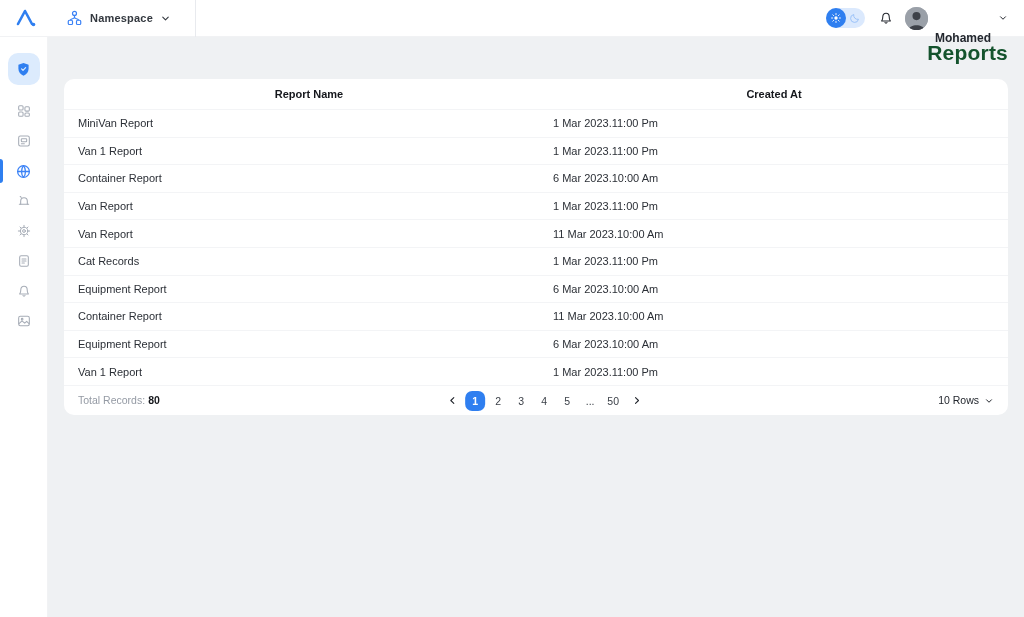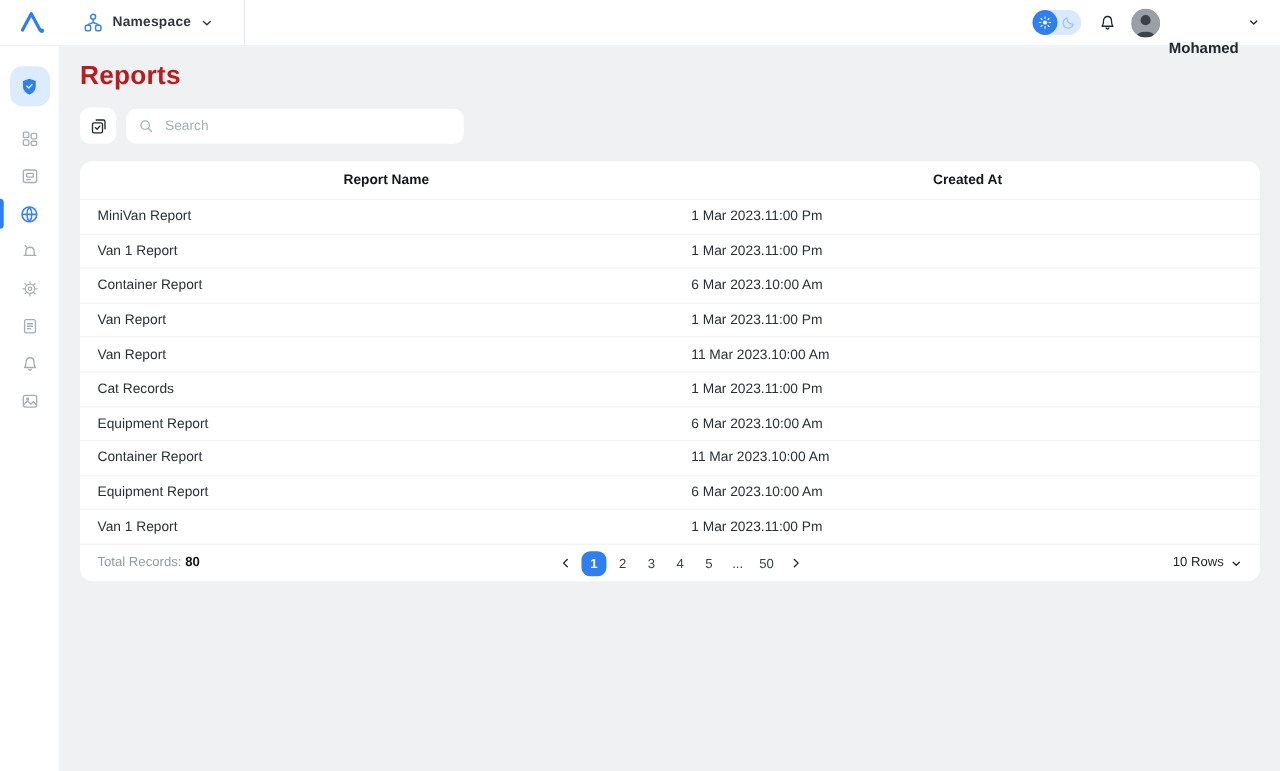--- a/index.html
+++ b/index.html
@@ -53,21 +53,21 @@
   .tile-bg {
     width:32px; height:32px; background:#dcebfd; border-radius:10px;
     display:flex; align-items:center; justify-content:center;
   }
   .indicator {
     position:absolute; left:0; top:3px; width:3px; height:24px;
     background:#2f7ff0; border-radius:0 4px 4px 0;
   }
 
   .content { flex:1; padding:0 16px; }
-  .page-title { font-size:21px; font-weight:700; color:#b91c1c; margin-top:12px; letter-spacing:.2px; }
+  .page-title { font-size:21px; font-weight:700; color:#14532d; margin-top:4px; letter-spacing:.2px;text-align:right; }
 
   .toolbar { display:flex; align-items:center; gap:8px; margin-top:13px; }
   .icon-btn {
     width:29px; height:29px; background:#fff; border:none; border-radius:8px;
     display:flex; align-items:center; justify-content:center; cursor:pointer;
   }
   .search-wrap { position:relative; }
   .search-input {
     width:270px; height:28px; background:#fff; border:none; border-radius:8px;
     padding:0 10px 0 31px; font-size:11px; color:#33383f; outline:none;
@@ -264,41 +264,20 @@
           <path d="M4.5 16 L9 11.8 L13 15.3 L16 12.6 L19.5 16"></path>
           <circle cx="9.2" cy="9.3" r="1.2"></circle>
         </g>
       </svg>
     </div>
   </nav>
 
   <main class="content">
     <h1 class="page-title">Reports</h1>
 
-    <div class="toolbar">
-      <button class="icon-btn">
-        <svg width="16" height="16" viewBox="0 0 24 24">
-          <g fill="none" stroke="#23272e" stroke-width="1.6" stroke-linecap="round" stroke-linejoin="round">
-            <path d="M9 4.5 H17.5 A2 2 0 0 1 19.5 6.5 V15"></path>
-            <rect x="4.5" y="8" width="12" height="12" rx="2" fill="#ffffff"></rect>
-            <path d="M8 13.6 L10 15.6 L13.3 11.8"></path>
-          </g>
-        </svg>
-      </button>
-
-      <div class="search-wrap">
-        <span class="search-icon">
-          <svg width="14" height="14" viewBox="0 0 24 24">
-            <circle cx="10.5" cy="10.5" r="5.8" fill="none" stroke="#a7adb7" stroke-width="1.8"></circle>
-            <path d="M14.8 14.8 L19.3 19.3" stroke="#a7adb7" stroke-width="1.8" stroke-linecap="round"></path>
-          </svg>
-        </span>
-        <input class="search-input" type="text" placeholder="Search" style="">
-      </div>
-    </div>
 
     <section class="card">
       <div class="thead">
         <span class="th col1">Report Name</span>
         <span class="th col2">Created At</span>
       </div>
 
       <div class="trow">
         <span class="td col1">MiniVan Report</span>
         <span class="td col2">1 Mar 2023.11:00 Pm</span>

